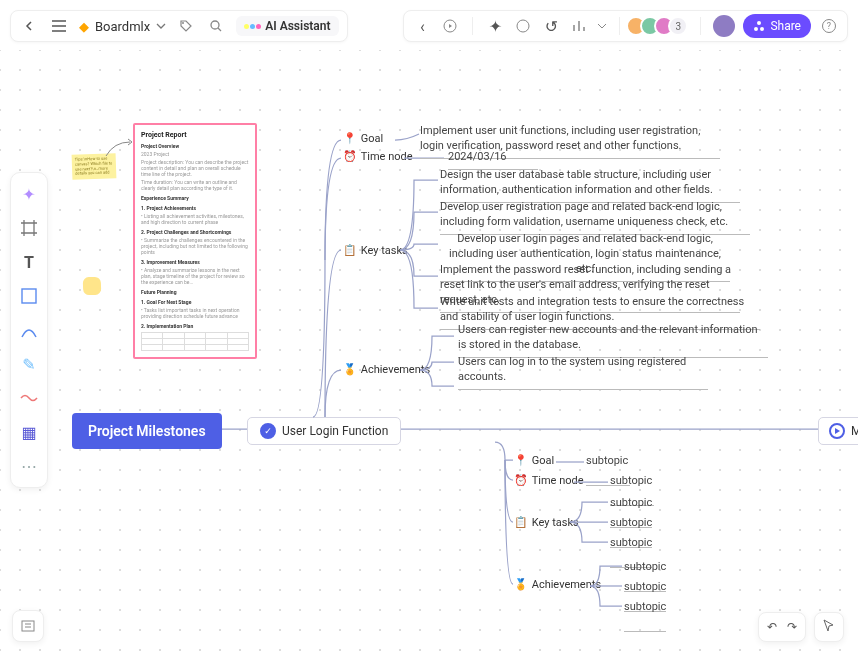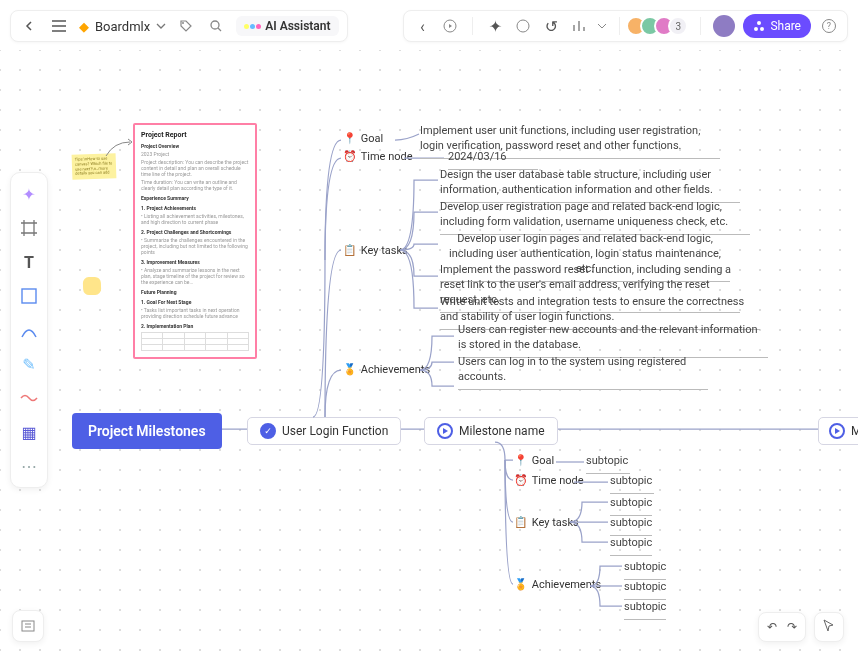--- a/index.html
+++ b/index.html
@@ -57,21 +57,21 @@
 .report .sec{ font-size:5px; font-weight:bold; color:#333; margin:4px 0 2px; }
 .report .tinytext{ color:#999; margin-bottom:2px; }
 .report table{ width:100%; border-collapse:collapse; margin-top:3px;}
 .report table td{ border:1px solid #ddd; height:6px;}
 
 
 .node { position:absolute; background:#fff; border:1px solid #d6d6e3; border-radius:5px; padding:5px 10px; font-size:12px; color:#333; display:flex; align-items:center; gap:6px; }
 .root { background:#4e5fe5; color:#fff; border:none; font-size:14px; padding:10px 16px; border-radius:4px; font-weight:600; }
 .section-label { position:absolute; font-size:11px; color:#333; display:flex; align-items:center; gap:4px; }
 .detail-node { position:absolute; font-size:11px; color:#444; max-width:330px; line-height:1.35; border-bottom:1px solid #bbb; padding-bottom:4px; }
-.subtopic { position:absolute; font-size:11px; color:#444; border-bottom:1px solid #bbb; padding-bottom:6px; min-width:44px; }
+.subtopic { position:absolute; font-size:11px; color:#444; border-bottom:1px solid #bbb; padding-bottom:18px; min-width:44px; }
 .subtopic.indented { min-width:40px; }
 
 
 .round-icon { width:16px;height:16px;border:2px solid #4e5fe5;border-radius:50%;display:inline-flex;align-items:center;justify-content:center;font-size:9px;color:#4e5fe5; }
 .round-icon.play::after{ content:''; border-left:5px solid #4e5fe5; border-top:3px solid transparent; border-bottom:3px solid transparent; margin-left:1px;}
 .round-icon.check{ background:#4e5fe5; color:#fff; }
 
 
 svg.conn { position:absolute; overflow:visible; }
 svg.conn path { fill:none; stroke:#9aa2c9; stroke-width:1.25; }
@@ -231,24 +231,20 @@
 
   <div class="node root" style="top:363px; left:72px;">
     <span>Project Milestones</span>
   </div>
 
   <div class="node" style="top:367px; left:247px; padding:5px 12px;">
     <span class="round-icon check">✓</span>
     <span>User Login Function</span>
   </div>
 
-  <div class="node" style="top:367px; left:424px; padding:5px 12px;">
-    <span class="round-icon play"></span>
-    <span>Milestone name</span>
-  </div>
 
   <div class="node" style="top:367px; left:818px; padding:5px 10px;">
     <span class="round-icon play"></span>
     <span>Mile</span>
   </div>
 
   <svg class="conn" style="top:80px; left:313px; width:30px; height:290px;">
     <path d="M0 287 Q12 287 12 130 Q12 10 28 10"></path>
     <path d="M12 130 Q12 28 28 28"></path>
     <path d="M12 287 Q12 120 28 120"></path>

